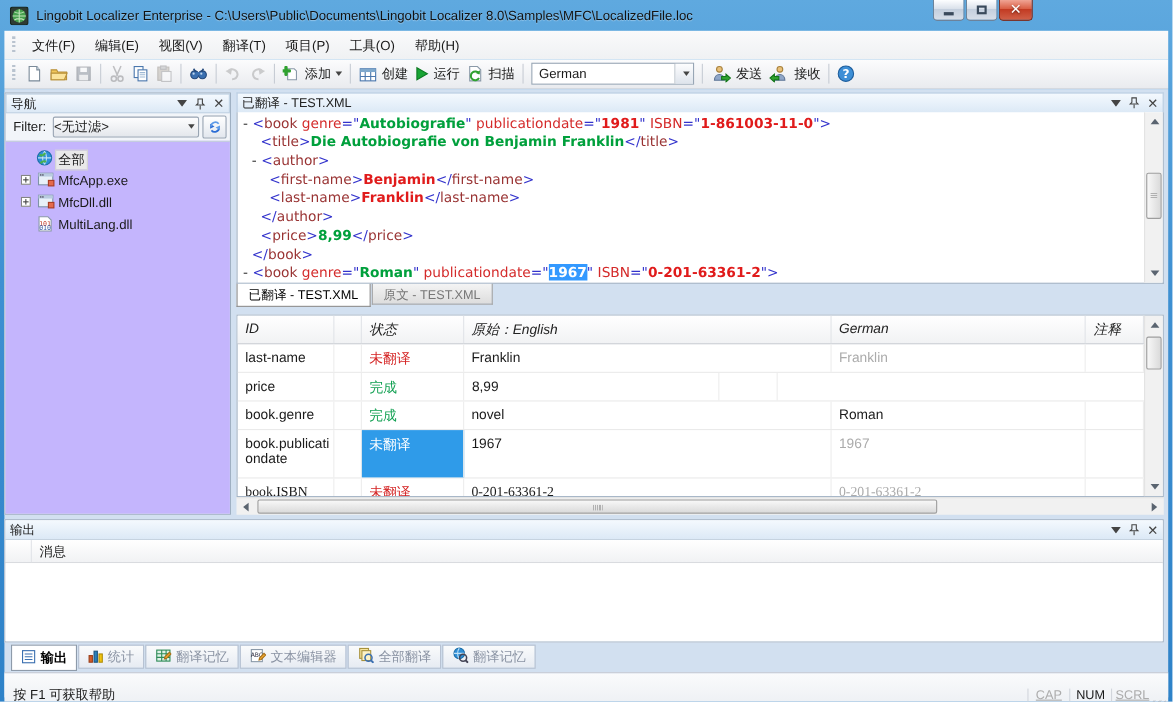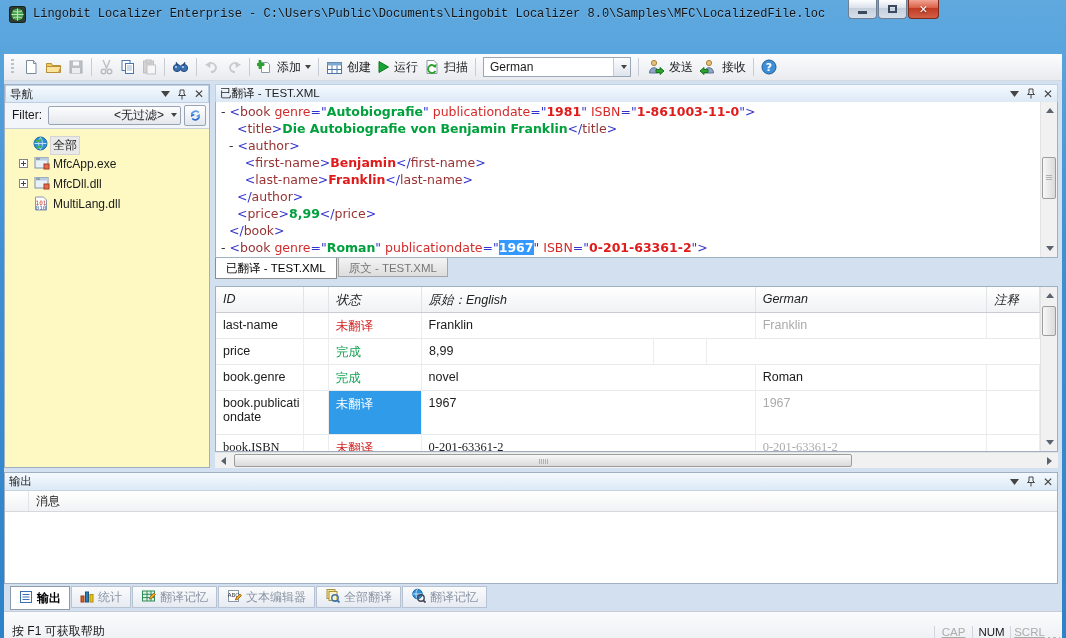--- a/index.html
+++ b/index.html
@@ -2,21 +2,21 @@
 <html><head>
 <meta charset="utf-8">
 <style>
   * { margin:0; padding:0; box-sizing:border-box; }
   html,body { width:1066px; height:638px; }
   body { font-family:"Liberation Sans","DejaVu Sans",sans-serif; font-size:12px; color:#1a1a1a; }
   #app { position:relative; width:1066px; height:638px; overflow:hidden;
          background:linear-gradient(180deg,#5FA9DF 0%,#3E90D2 40%,#2E82C8 100%); }
 
   
-  .titlebar { position:absolute; left:0; top:0; width:969px; height:28px; display:flex; align-items:center;font-family:Liberation Mono, monospace; }
+  .titlebar { position:absolute; left:0; top:0; width:969px; height:28px; display:flex; align-items:center; }
   .app-icon { margin-left:9px; width:17px; height:17px; }
   .title-text { margin-left:7px; font-size:12px; color:#111; white-space:nowrap; text-shadow:0 1px 1px rgba(255,255,255,.35); }
   .winbtns { position:absolute; right:30px; top:0; display:flex; }
   .winbtn { width:29px; height:19px; border:1px solid #6E7F94; border-top:none; border-radius:0 0 4px 4px;
             background:linear-gradient(180deg,#FDFEFF,#D9E0EA 45%,#C3CEDD 46%,#D7DFE9); display:flex; align-items:center; justify-content:center; margin-left:1px; }
   .winbtn .glyph-min { width:9px; height:3px; background:#3A4A5C; margin-top:6px; }
   .winbtn .glyph-max { width:9px; height:8px; border:2px solid #3A4A5C; }
   .winbtn.close { width:31px; background:linear-gradient(180deg,#F0A494,#D95D43 45%,#C23A22 46%,#D06048); border-color:#7E2A1A; color:#fff; font-weight:bold; font-size:13px; text-shadow:0 1px 2px rgba(0,0,0,.5); }
 
   
@@ -44,25 +44,25 @@
   
   .panel-header { height:18px; background:linear-gradient(180deg,#F4F9FE,#DCE9F6); border:1px solid #BDD0E3;
                   display:flex; align-items:center; padding:0 4px; font-size:11.5px; color:#222; }
   .panel-btns { margin-left:auto; display:flex; align-items:center; gap:7px; }
   .panel-btns svg { display:block; }
 
   .nav-panel { position:absolute; left:0; top:3px; width:206px; height:384px; background:#F2F5F9; border:1px solid #9FB0C2; }
   .filter-row { height:24px; display:flex; align-items:center; padding:0 3px 0 7px; }
   .filter-combo { flex:1; height:19px; margin-left:6px; border:1px solid #98A4B2; border-radius:2px;
                   background:linear-gradient(180deg,#FDFDFE,#E4E7EC); display:flex; align-items:center; }
-  .filter-combo .val { flex:1; text-align:right; }
+  .filter-combo .val { flex:1; text-align:left; }
   .filter-combo .dd { width:16px; display:flex; justify-content:center; }
   .filter-refresh { width:22px; height:21px; margin-left:3px; border:1px solid #98A4B2; border-radius:2px;
                     background:linear-gradient(180deg,#FFFFFF,#E2E7EE); display:flex; align-items:center; justify-content:center; }
-  .nav-tree { position:absolute; left:0; right:0; top:43px; bottom:0; background:#fef9c3; border-top:1px solid #C6D0DC; padding-top:5px; }
+  .nav-tree { position:absolute; left:0; right:0; top:43px; bottom:0; background:#c4b5fd; border-top:1px solid #C6D0DC; padding-top:5px; }
   .tree-item { height:20px; display:flex; align-items:center; position:relative; }
   .tree-expander { position:absolute; left:14px; top:5px; width:9px; height:9px; background:#fff; border:1px solid #848484; }
   .tree-expander::before { content:""; position:absolute; left:1px; top:3px; width:5px; height:1px; background:#444; }
   .tree-expander::after { content:""; position:absolute; left:3px; top:1px; width:1px; height:5px; background:#444; }
   .tree-icon { position:absolute; left:29px; top:2px; }
   .tree-icon.root { left:28px; }
   .tree-label { position:absolute; left:48px; top:3px; white-space:nowrap; }
   .tree-item.selected .tree-label { background:#E9E9E9; outline:1px solid #D4D4D4; padding:0 2px; margin-left:-2px; }
 
   .splitter { position:absolute; left:206px; top:3px; width:5px; height:384px; }
@@ -155,20 +155,32 @@
         </div>
       <div class="winbtn">
           <div class="glyph-max"></div>
         </div>
       <div class="winbtn close">
           <span>✕</span>
         </div>
     </div>
   </div>
 
+  <div class="menubar">
+    <div class="grip"></div>
+    <div id="menu-items" style="display:flex;">
+        <div class="menu-item">文件(F)</div>
+        <div class="menu-item">编辑(E)</div>
+        <div class="menu-item">视图(V)</div>
+        <div class="menu-item">翻译(T)</div>
+        <div class="menu-item">项目(P)</div>
+        <div class="menu-item">工具(O)</div>
+        <div class="menu-item">帮助(H)</div>
+      </div>
+  </div>
 
   <div class="toolbar">
     <div class="grip"></div>
     <div id="toolbar-items" style="display:flex; align-items:center;">
         <div class="tb-btn">
           <span>
             <svg width="16" height="16" viewBox="0 0 16 16">
               <path d="M3.5 1.5h7l2.5 3v10h-9.5z" fill="#fff" stroke="#7A8A99"></path>
               <path d="M10.5 1.5v3h2.5" fill="#DCE8F2" stroke="#7A8A99"></path>
             </svg>

